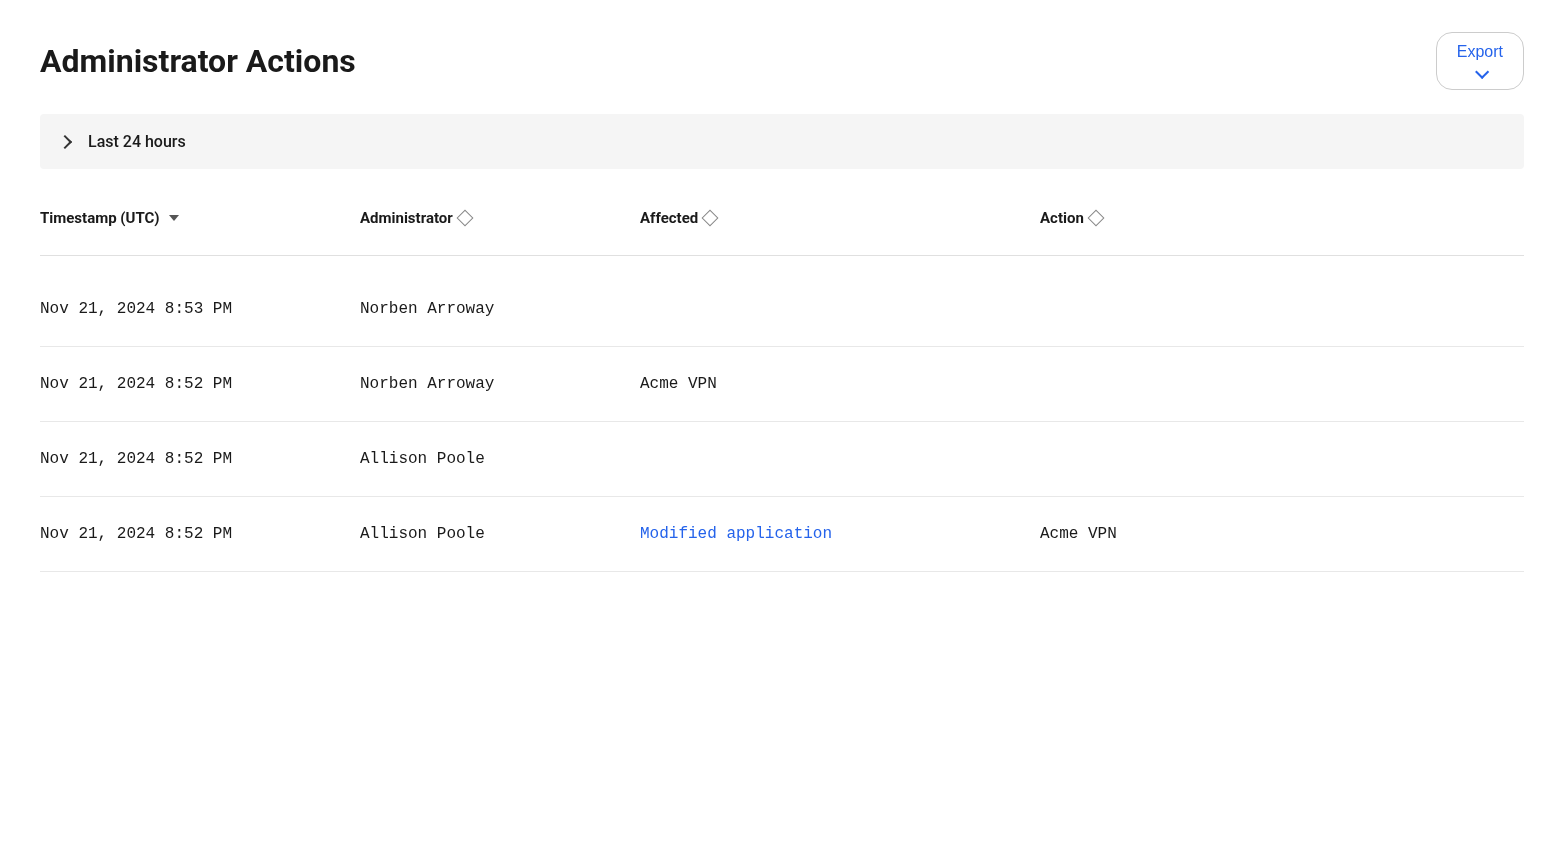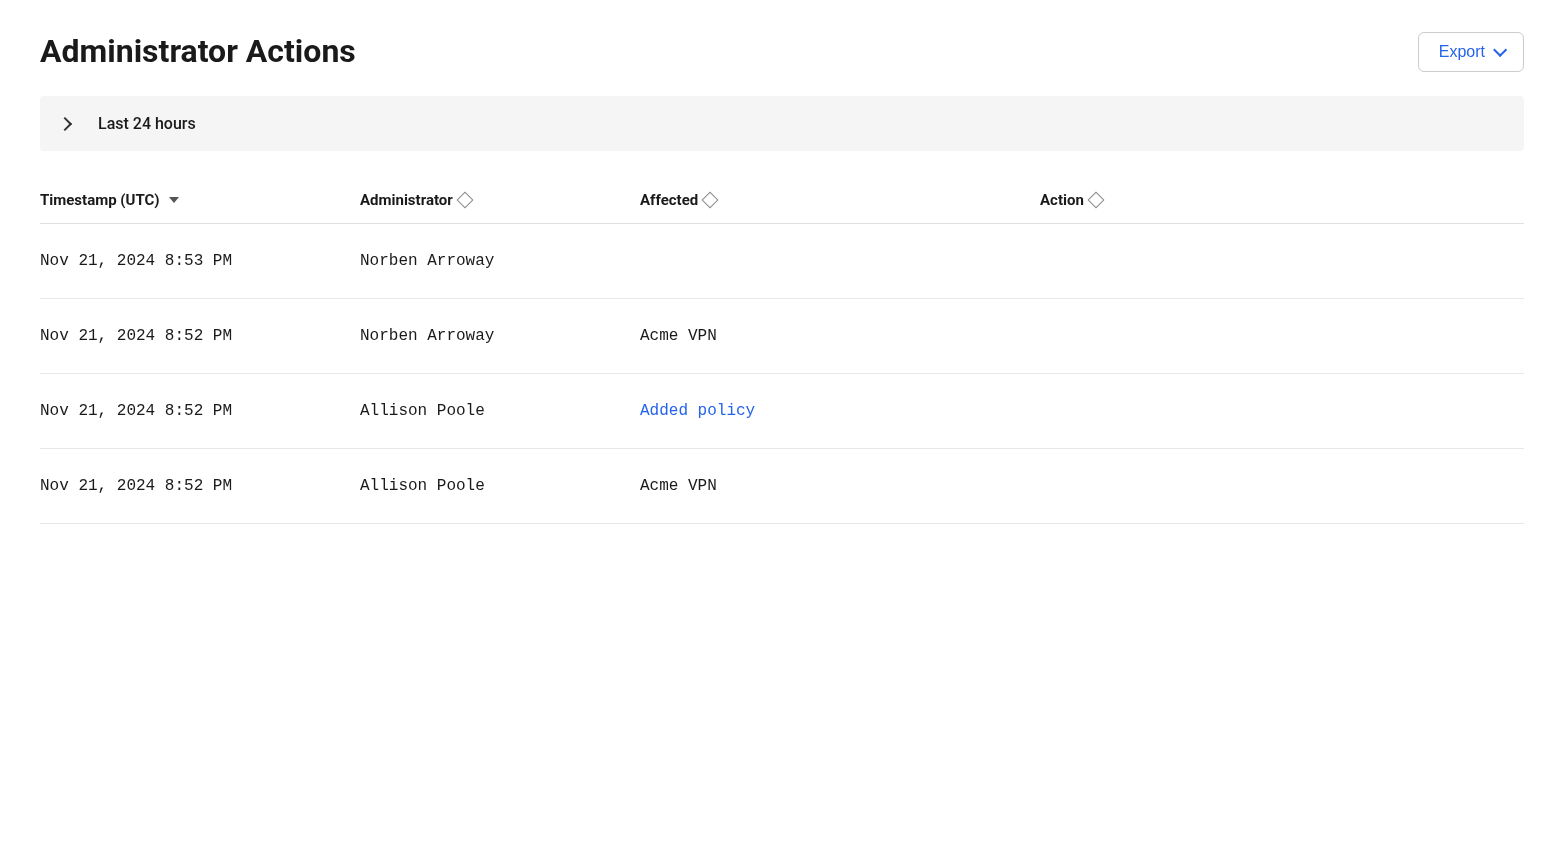--- a/index.html
+++ b/index.html
@@ -16,60 +16,61 @@
       min-height: 858px;
     }
 
     .page-container {
       padding: 32px 40px;
     }
 
     .page-header {
       display: flex;
       justify-content: space-between;
-      align-items: flex-start;
+      align-items: center;
       margin-bottom: 24px;
     }
 
     .page-title {
       font-size: 32px;
       font-weight: 700;
       color: #1a1a1a;
     }
 
     .export-button {
       display: flex;
       align-items: center;
       gap: 8px;
       padding: 10px 20px;
       border: 1.5px solid #cccccc;
-      border-radius: 6px;
+      border-radius: 16px;
       background: #ffffff;
       color: #2563eb;
       font-size: 16px;
       font-weight: 500;
       cursor: pointer;
+      flex-direction: column;
     }
 
     .chevron-down {
       display: inline-block;
       width: 10px;
       height: 10px;
       border-right: 2px solid #2563eb;
       border-bottom: 2px solid #2563eb;
       transform: rotate(45deg) translateY(-3px);
     }
 
     .filter-bar {
       background: #f5f5f5;
       padding: 18px 20px;
       border-radius: 4px;
       display: flex;
       align-items: center;
-      gap: 28px;
+      gap: 18px;
       margin-bottom: 40px;
     }
 
     .filter-chevron {
       display: inline-block;
       width: 10px;
       height: 10px;
       border-right: 2px solid #333;
       border-bottom: 2px solid #333;
       transform: rotate(-45deg);
@@ -82,22 +83,22 @@
     }
 
     .table-container {
       width: 100%;
     }
 
     .table-header {
       display: grid;
       grid-template-columns: 320px 280px 400px 1fr;
       border-bottom: 1.5px solid #e0e0e0;
-      padding-bottom: 14px;
-      margin-bottom: 0;
+      padding-bottom: 28px;
+      margin-bottom: 16px;
     }
 
     .th {
       font-size: 15px;
       font-weight: 700;
       color: #1a1a1a;
       display: flex;
       align-items: center;
       gap: 6px;
     }
@@ -192,22 +193,22 @@
           <div class="td">Norben Arroway</div>
         </div>
         <div class="table-row">
           <div class="td">Nov 21, 2024 8:52 PM</div>
           <div class="td">Norben Arroway</div>
           <div class="td">Acme VPN</div>
         </div>
         <div class="table-row">
           <div class="td">Nov 21, 2024 8:52 PM</div>
           <div class="td">Allison Poole</div>
-          <div class="td-link">Added policy</div>
         </div>
         <div class="table-row">
           <div class="td">Nov 21, 2024 8:52 PM</div>
           <div class="td">Allison Poole</div>
+          <div class="td-link">Modified application</div>
           <div class="td">Acme VPN</div>
         </div>
       </div>
   </div>
 </div>
 
 </body></html>

